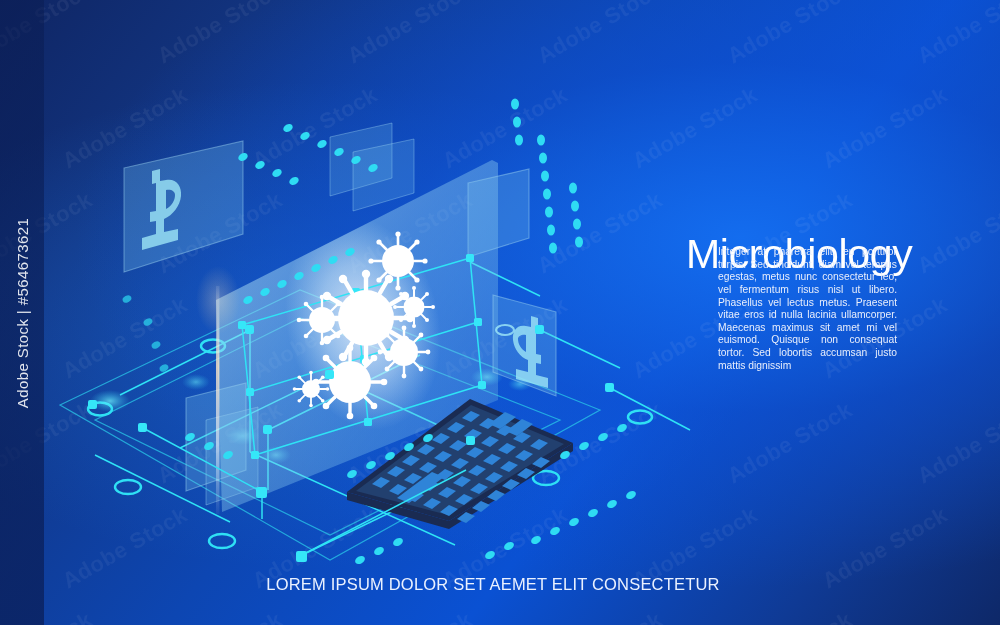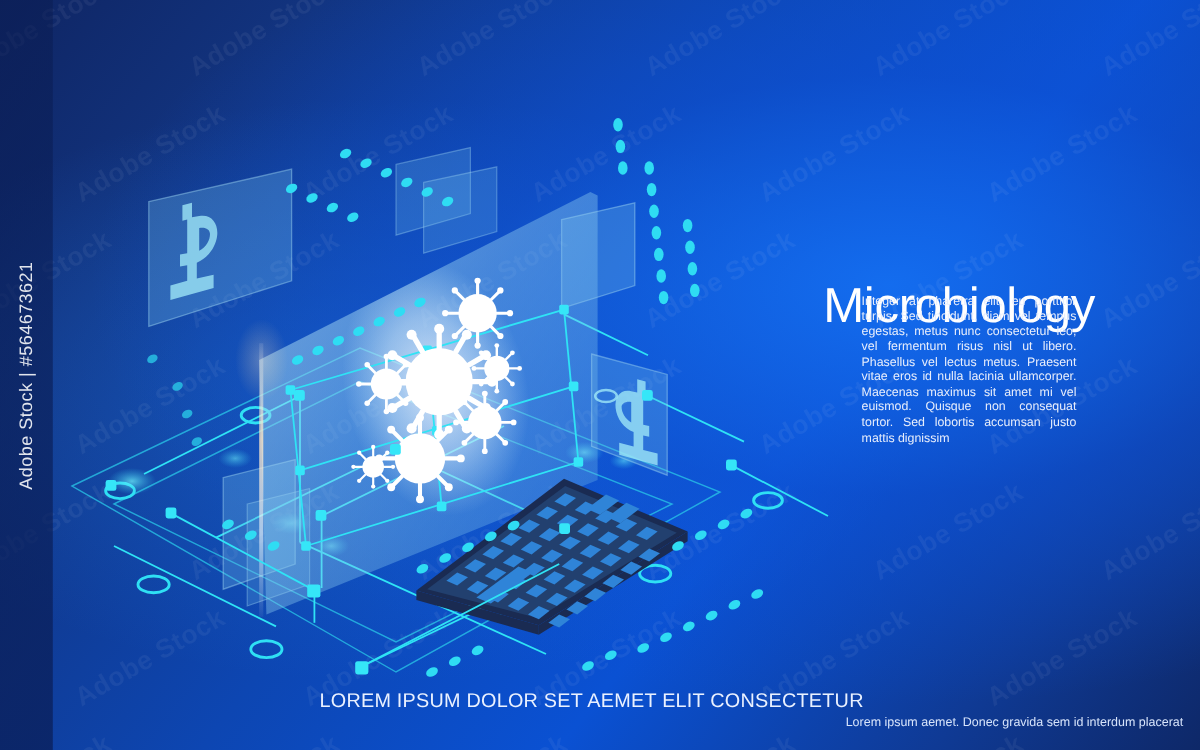--- a/index.html
+++ b/index.html
@@ -609,18 +609,17 @@
           <ellipse cx="209" cy="446" rx="5.2" ry="3.6" transform="rotate(-28 209 446)"></ellipse>
           <ellipse cx="228" cy="455" rx="5.2" ry="3.6" transform="rotate(-28 228 455)"></ellipse>
         </g>
       </g>
     </svg>
   </div>
 
   <h1 id="title">Microbiology</h1>
   <p id="para">Integer at pharetra elit, eu porttitor turpis. Sed tincidunt, diam vel tempus egestas, metus nunc consectetur leo, vel fermentum risus nisl ut libero. Phasellus vel lectus metus. Praesent vitae eros id nulla lacinia ullamcorper. Maecenas maximus sit amet mi vel euismod. Quisque non consequat tortor. Sed lobortis accumsan justo mattis dignissim</p>
   <div id="foot1">LOREM IPSUM DOLOR SET AEMET ELIT CONSECTETUR</div>
-  <div id="foot2">Lorem ipsum aemet. Donec gravida sem id interdum placerat</div>
 
   <div id="creditbar">
     <span>Adobe Stock | #564673621</span>
   </div>
 </div>
 
 </body></html>

